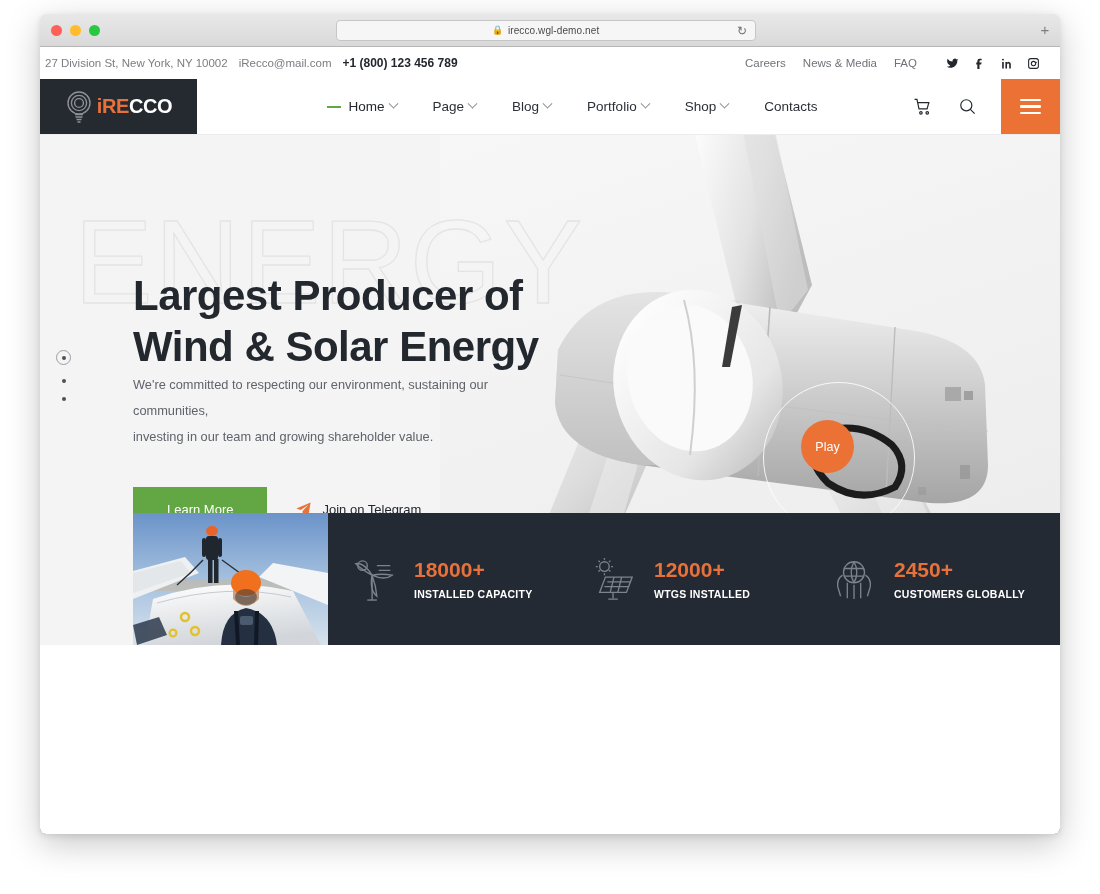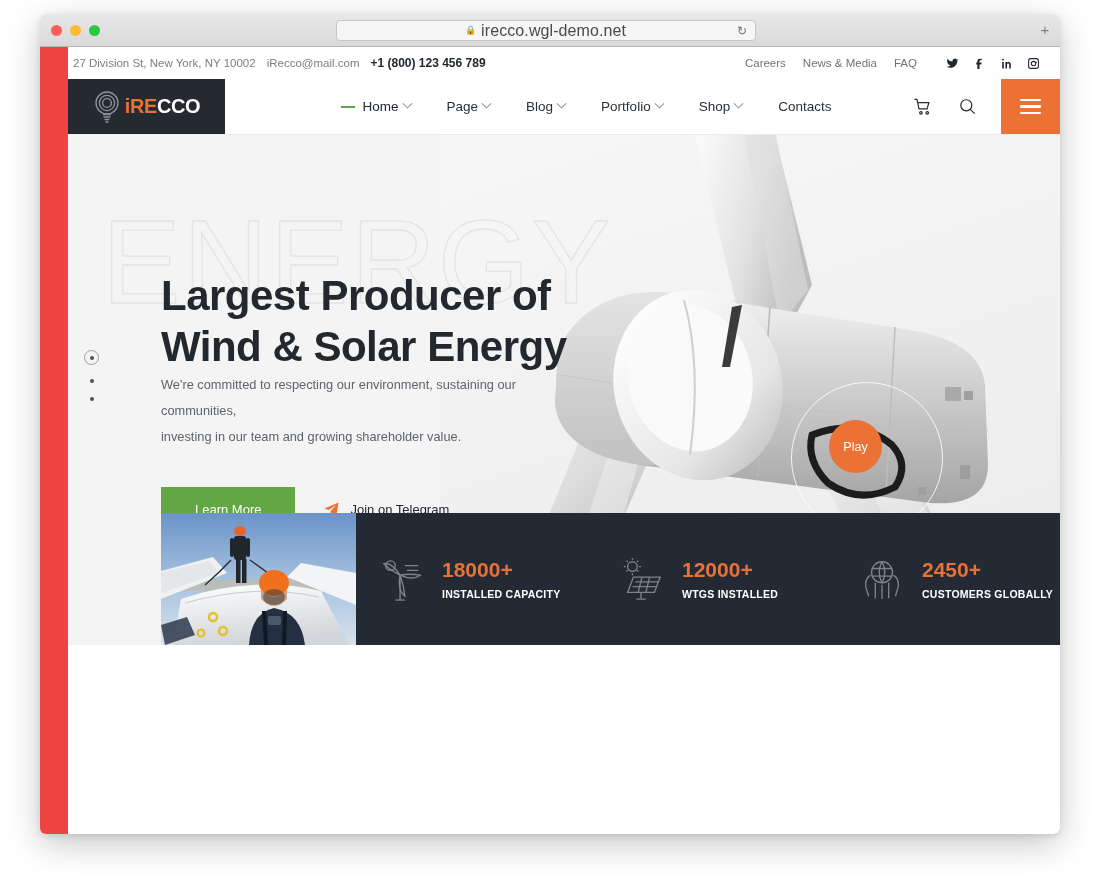--- a/index.html
+++ b/index.html
@@ -48,21 +48,21 @@
     left: 296px; top: 6px;
     width: 420px; height: 21px;
     background: #f6f6f6;
     border: 1px solid #c6c6c6;
     border-radius: 4px;
     display: flex;
     align-items: center;
     justify-content: center;
   }
   .url-text {
-    font-size: 16px;
+    font-size: 10px;
     color: #4a4a4a;
     letter-spacing: .1px;
     text-align: right;
   }
   .lock-glyph {
     font-size: 9px;
     color: #6b6b6b;
     margin-right: 4px;
     line-height: 1;
   }
@@ -81,23 +81,22 @@
     color: #7d7d7d;
     text-align: center;
     line-height: 17px;
   }
 
   
   .page {
     position: relative;
     width: 1020px;
     height: 787px;
-    background: #ef4444;
+    background: #404040;
     overflow: hidden;
-    padding-left: 28px;
   }
 
   
   .topbar {
     position: relative;
     height: 32px;
     background: #ffffff;
     display: flex;
     align-items: center;
     padding: 0 20px 0 5px;

